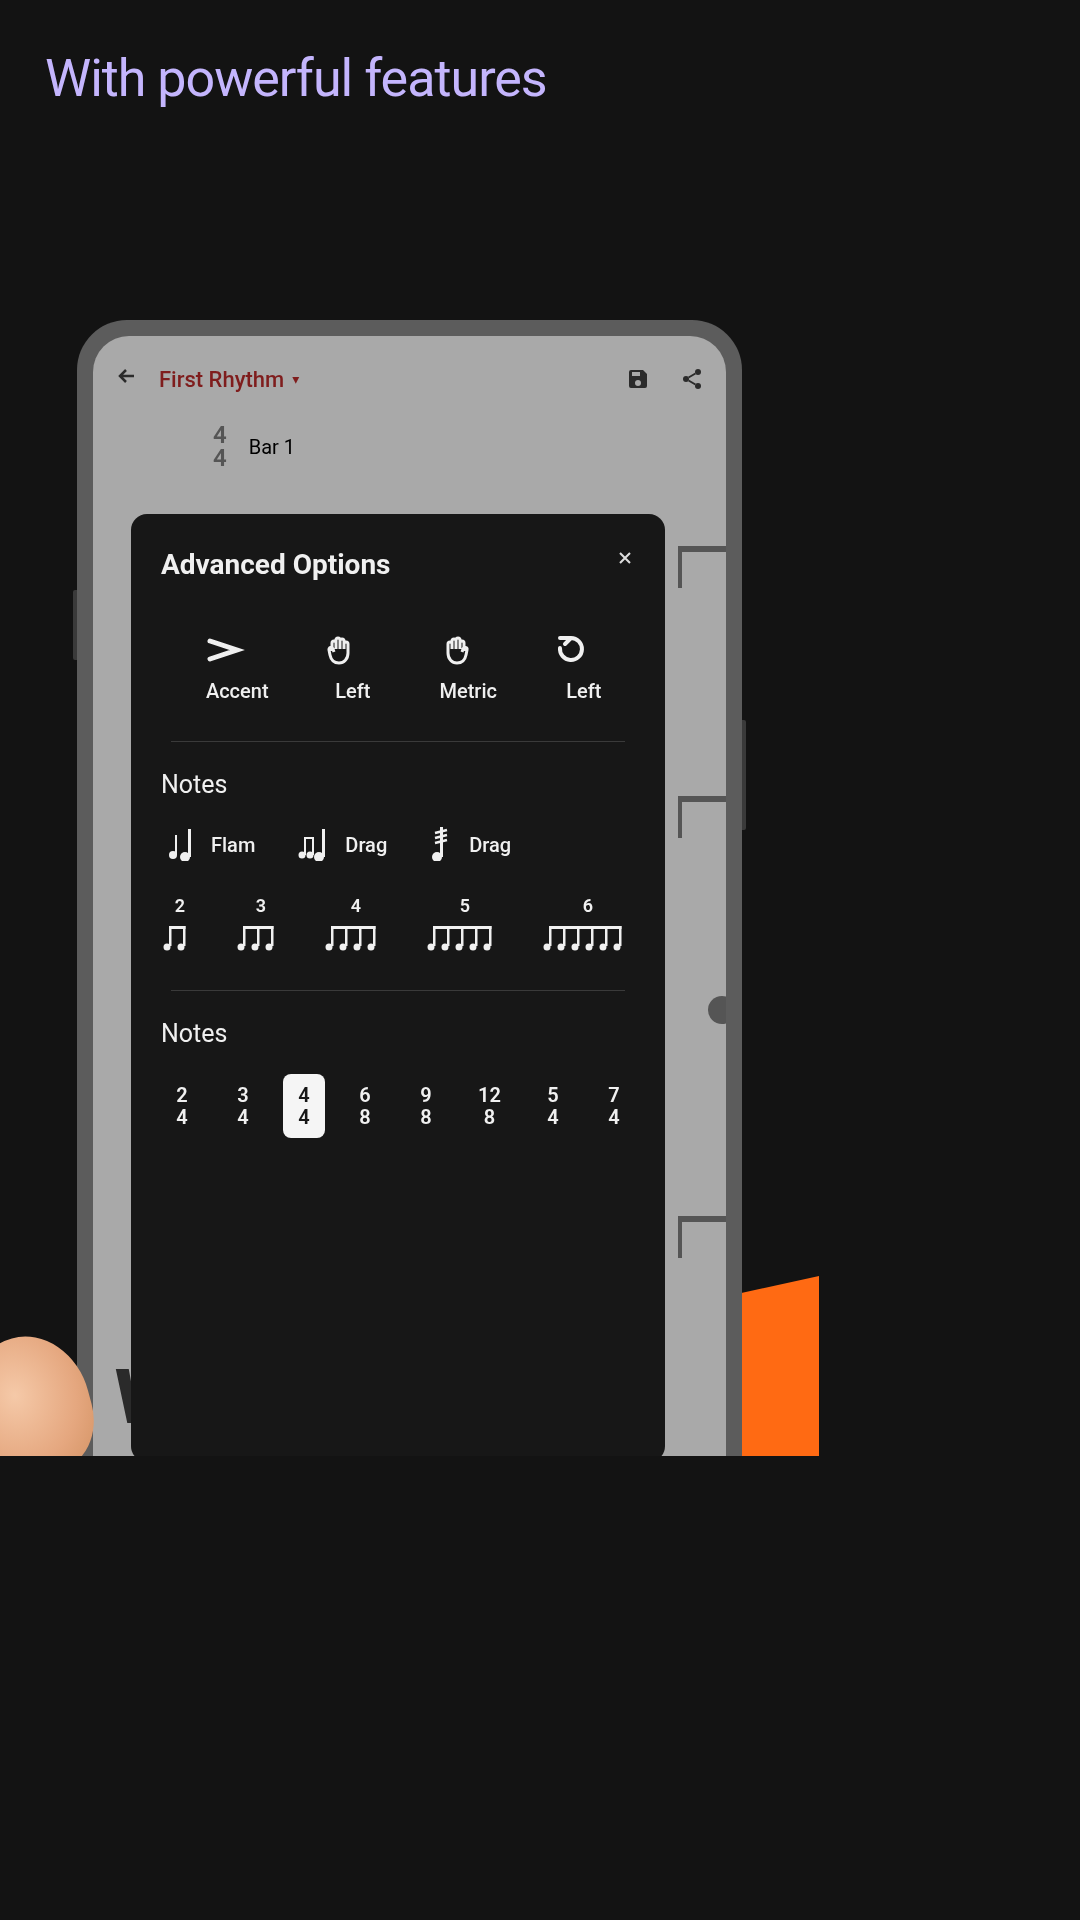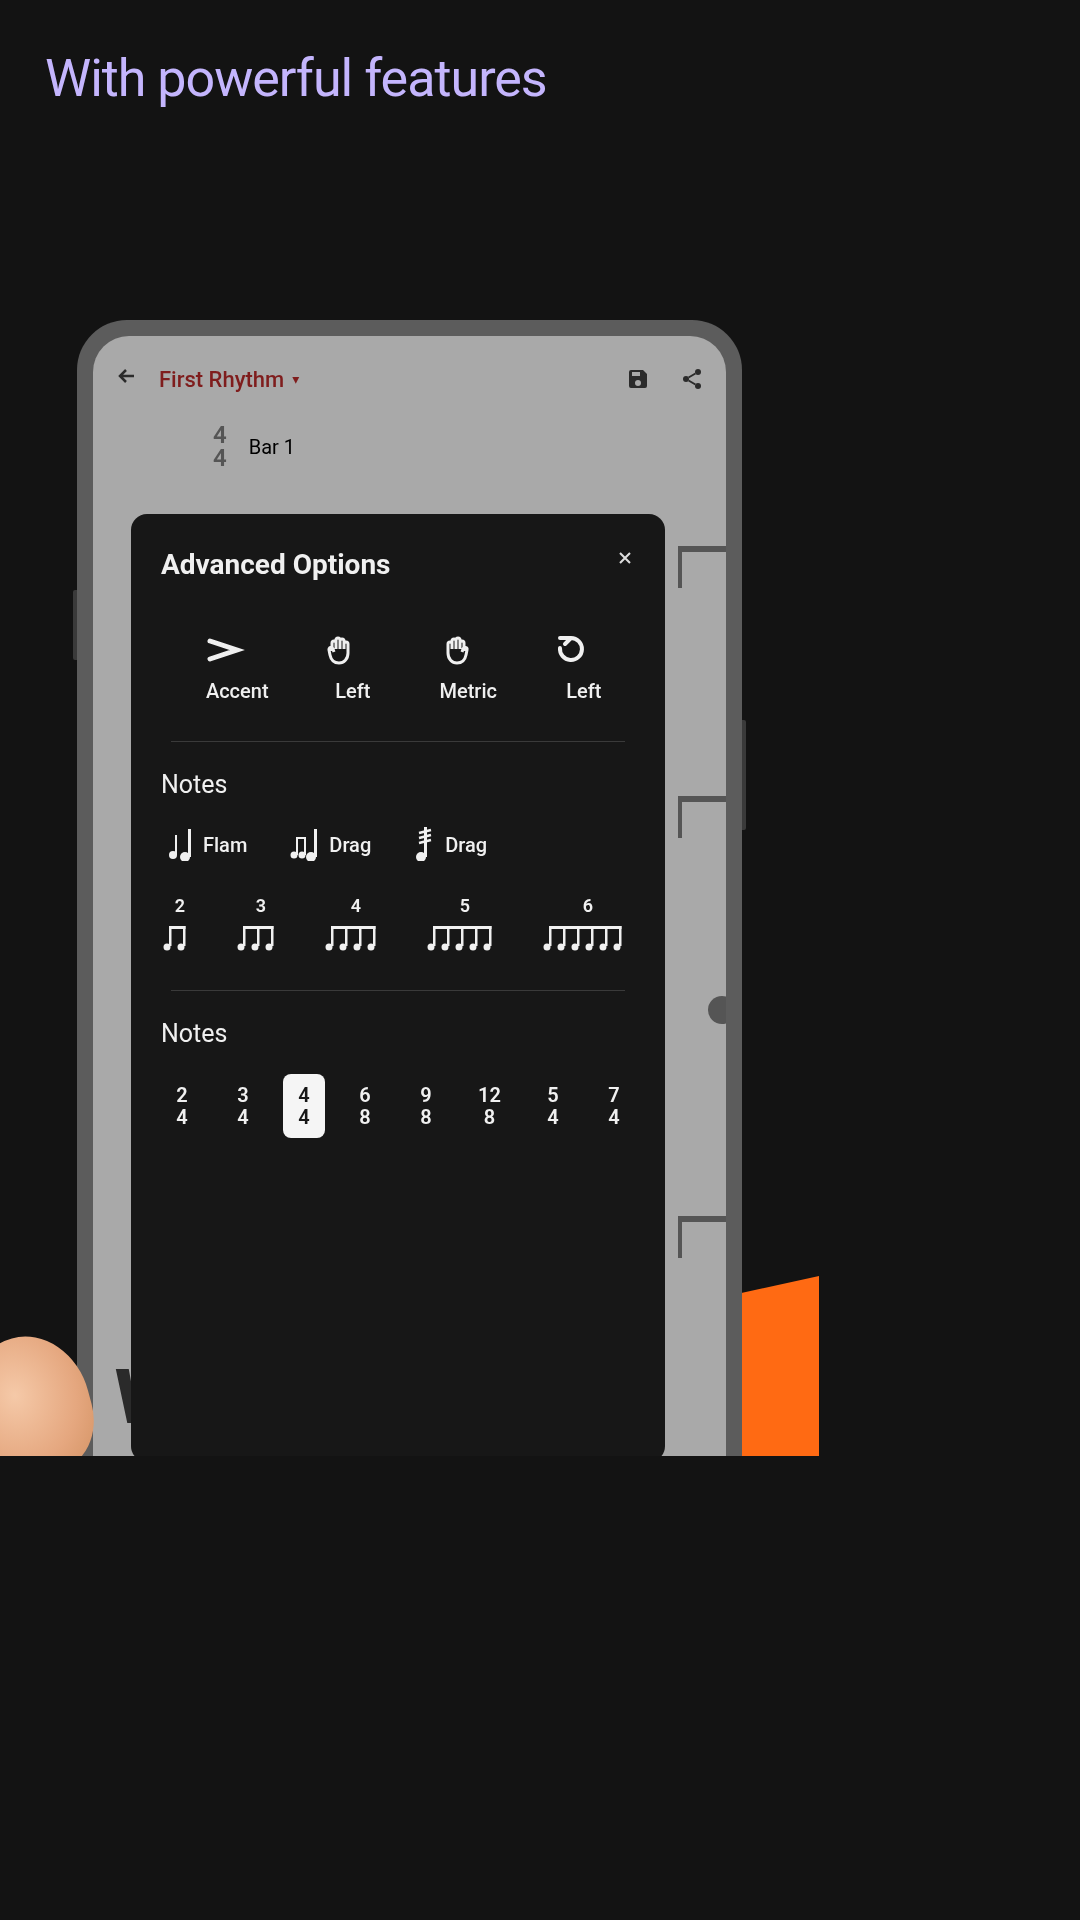--- a/index.html
+++ b/index.html
@@ -264,21 +264,21 @@
 }
 .notes-row {
   display: flex;
   gap: 42px;
   margin-top: 26px;
   padding-left: 6px;
 }
 .note-item {
   display: flex;
   align-items: center;
-  gap: 12px;
+  gap: 20px;
 }
 .note-label { font-size: 20px; font-weight: 500; }
 .tuplet-row {
   display: flex;
   justify-content: space-between;
   margin-top: 30px;
   padding: 0 2px;
 }
 .tuplet { 
   display: flex;

